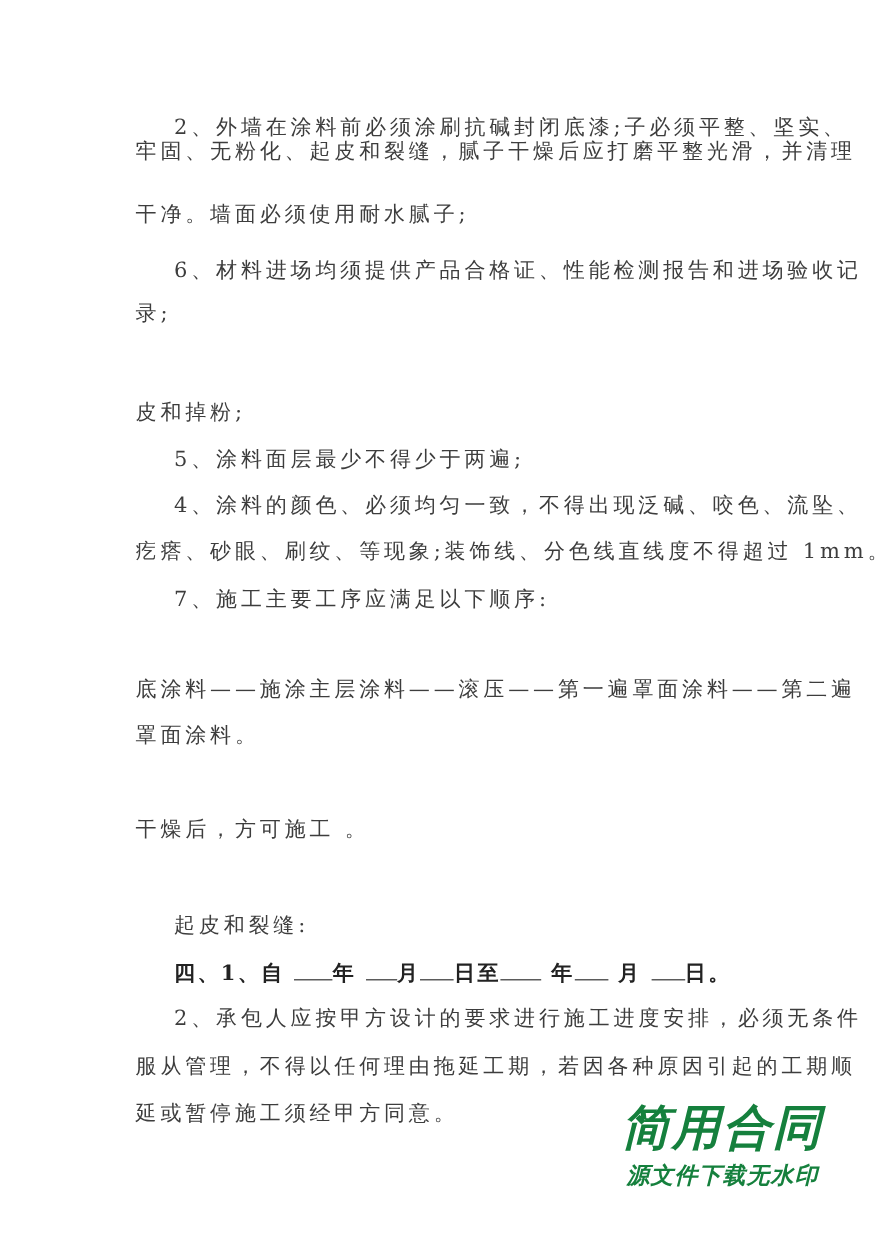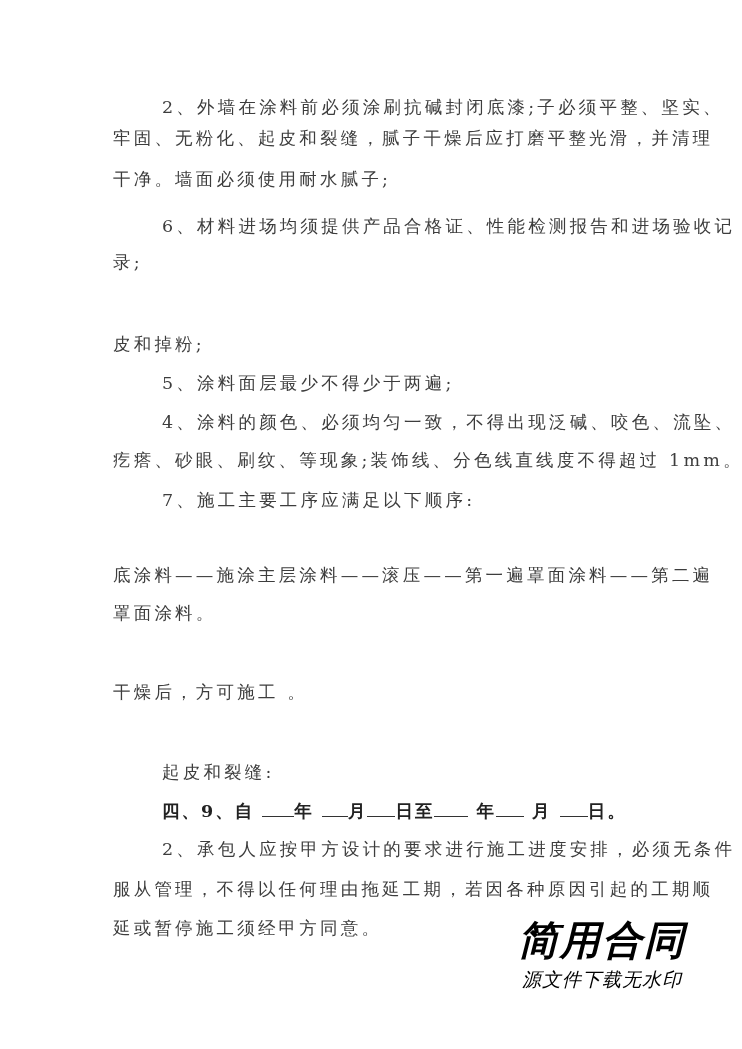--- a/index.html
+++ b/index.html
@@ -1,49 +1,49 @@
 <!DOCTYPE html>
 <html><head>
 <meta charset="utf-8">
 <style>
   html, body { margin: 0; padding: 0; background: #ffffff; }
   body { width: 742px; height: 1049px; position: relative; overflow: hidden;
          font-family: "DejaVu Serif", "Liberation Serif", serif; color: #3a3a3a; }
   .page { position: absolute; left: 0; top: 0; width: 742px; height: 1049px; background: #fff; }
   .line { position: absolute; left: 113px; font-size: 17.5px; line-height: 24px; white-space: nowrap;
           letter-spacing: 3.2px; color: #3d3d3d; }
-  .indent { left: 145px; margin-left: 17px; }
+  .indent { left: 145px; }
   .bold { font-weight: bold; color: #222; letter-spacing: 2px; }
   .blank { display: inline-block; border-bottom: 1.5px solid #333; height: 18px; vertical-align: baseline; }
   .watermark { position: absolute; left: 512px; top: 917px; width: 180px; text-align: center;
-               color: #000000; font-family: "DejaVu Sans", "Liberation Sans", sans-serif; font-style: italic; }
+               color: #15803d; font-family: "DejaVu Sans", "Liberation Sans", sans-serif; font-style: italic; }
   .wm-main { font-size: 40px; font-weight: bold; letter-spacing: 2px; line-height: 46px; }
-  .wm-sub { font-size: 19px; font-weight: normal; letter-spacing: 1px; margin-top: 4px; }
+  .wm-sub { font-size: 19px; font-weight: bold; letter-spacing: 1px; margin-top: 4px; }
 </style>
 </head>
 <body>
 
 <div class="page">
   <div class="line indent" style="top:95px">2、外墙在涂料前必须涂刷抗碱封闭底漆;子必须平整、坚实、</div>
-  <div class="line" style="top:126px">牢固、无粉化、起皮和裂缝，腻子干燥后应打磨平整光滑，并清理</div>
+  <div class="line" style="top:115px">牢固、无粉化、起皮和裂缝，腻子干燥后应打磨平整光滑，并清理</div>
   <div class="line" style="top:167px">干净。墙面必须使用耐水腻子;</div>
   <div class="line indent" style="top:214px">6、材料进场均须提供产品合格证、性能检测报告和进场验收记</div>
   <div class="line" style="top:250px">录;</div>
   <div class="line" style="top:332px">皮和掉粉;</div>
   <div class="line indent" style="top:371px">5、涂料面层最少不得少于两遍;</div>
   <div class="line indent" style="top:410px">4、涂料的颜色、必须均匀一致，不得出现泛碱、咬色、流坠、</div>
   <div class="line" style="top:448px">疙瘩、砂眼、刷纹、等现象;装饰线、分色线直线度不得超过 1mm。</div>
   <div class="line indent" style="top:488px">7、施工主要工序应满足以下顺序:</div>
   <div class="line" style="top:563px">底涂料——施涂主层涂料——滚压——第一遍罩面涂料——第二遍</div>
   <div class="line" style="top:601px">罩面涂料。</div>
   <div class="line" style="top:680px">干燥后，方可施工 。</div>
   <div class="line indent" style="top:760px">起皮和裂缝:</div>
 
   <div class="line indent bold" style="top:798px">
-    <span>四、9、自 </span>
+    <span>四、1、自 </span>
     <span class="blank" style="width:32px"></span><span>年</span>
     <span class="blank" style="width:26px"></span><span>月</span><span class="blank" style="width:28px"></span><span>日至</span><span class="blank" style="width:34px"></span>
     <span>年</span><span class="blank" style="width:28px"></span>
     <span>月</span>
     <span class="blank" style="width:28px"></span><span>日。</span>
   </div>
 
   <div class="line indent" style="top:837px">2、承包人应按甲方设计的要求进行施工进度安排，必须无条件</div>
   <div class="line" style="top:877px">服从管理，不得以任何理由拖延工期，若因各种原因引起的工期顺</div>
   <div class="line" style="top:916px">延或暂停施工须经甲方同意。</div>

